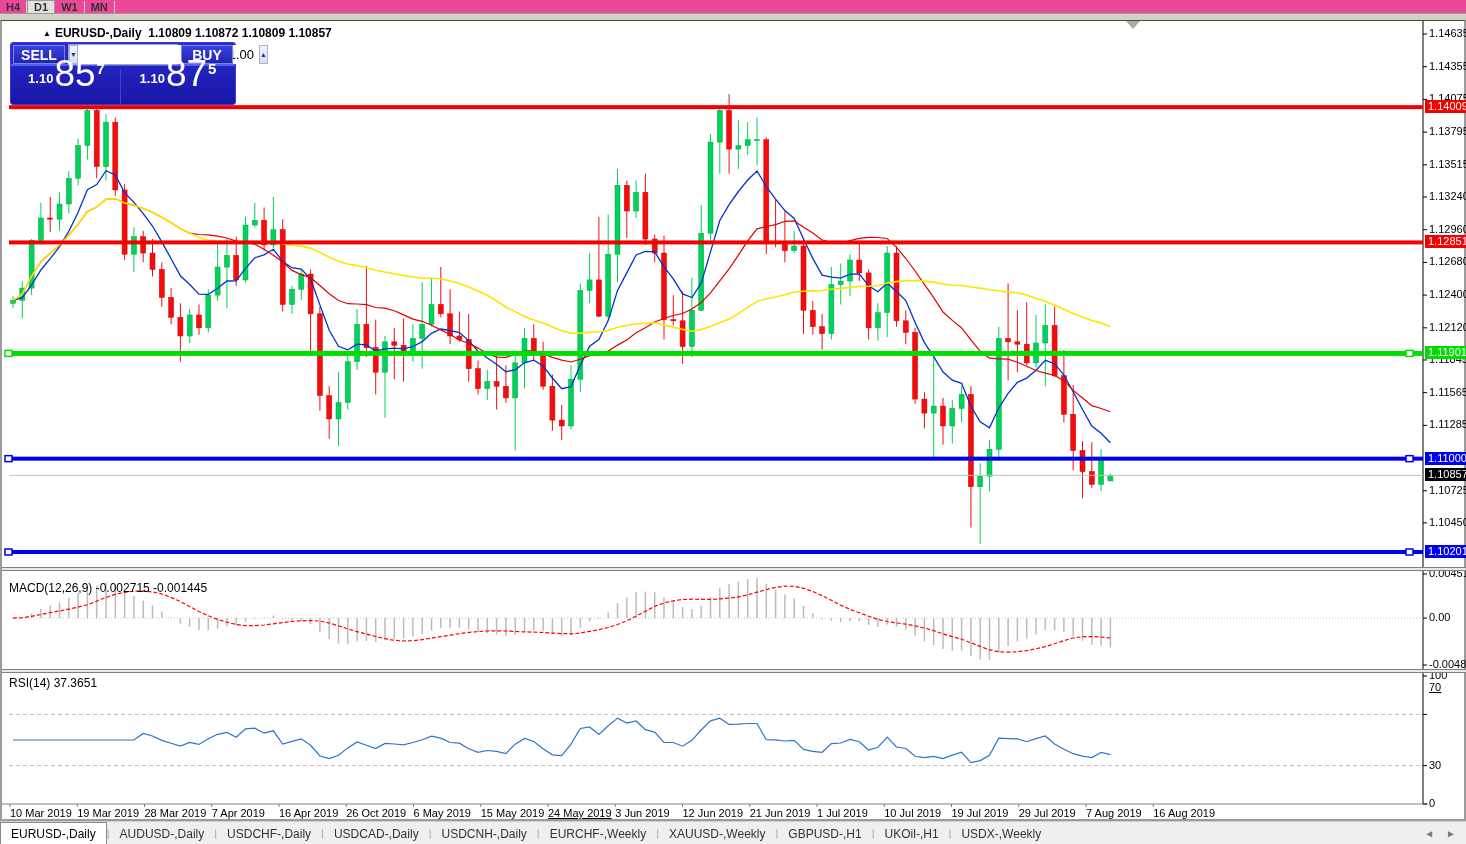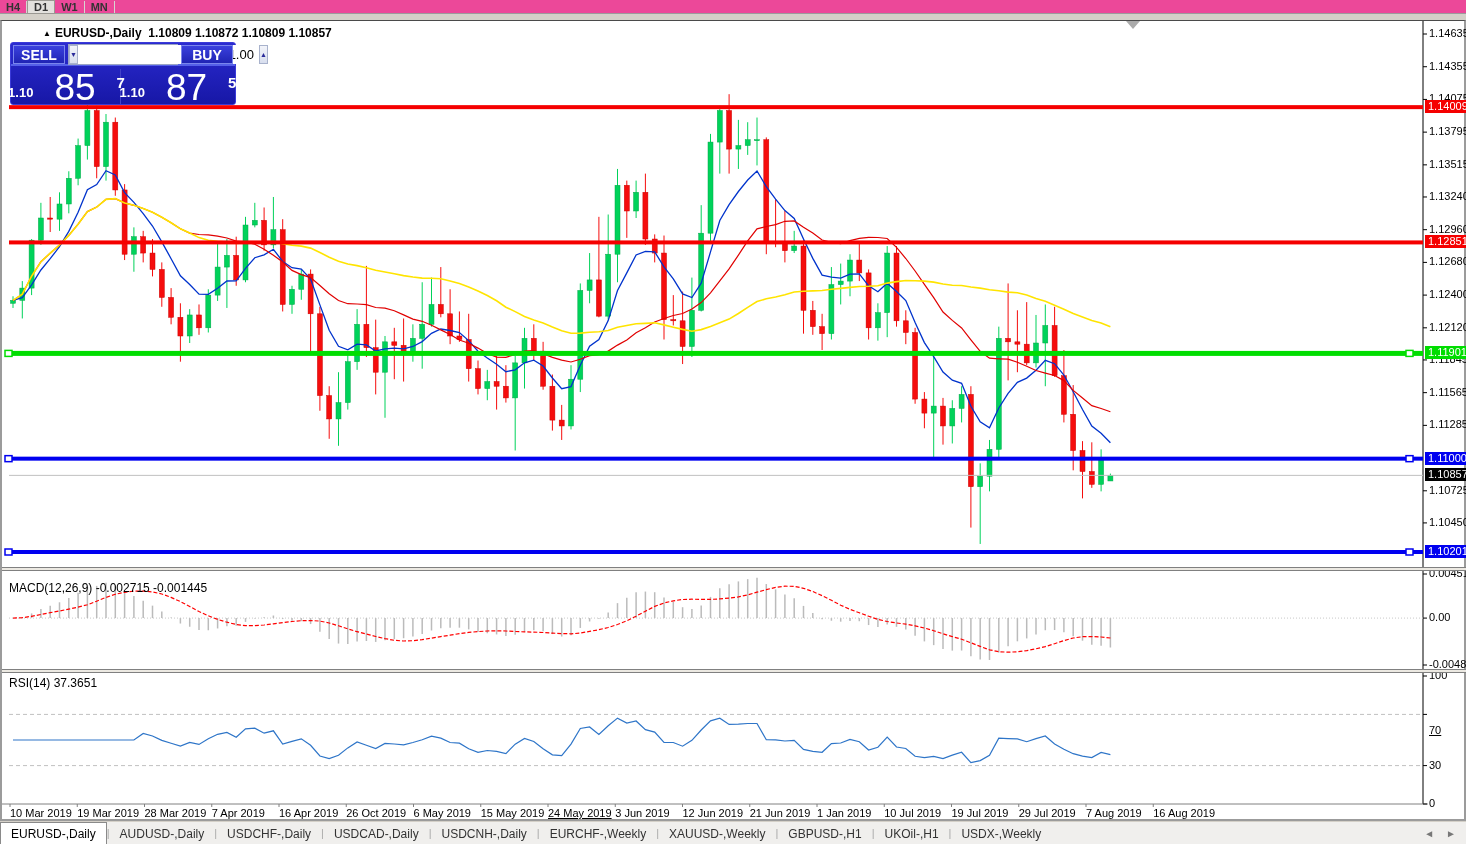--- a/index.html
+++ b/index.html
@@ -21,21 +21,21 @@
 
   
   #trade-panel { position:absolute; left:8px; top:21px; width:226px; height:63px; background:linear-gradient(#2B2BD0,#1717A6); border:1px solid #3A3AD8; border-radius:3px; z-index:7; }
   #trade-row1 { position:absolute; left:0; top:0; width:100%; height:23px; border-bottom:2px solid #5560E8; }
   .trade-btn { position:absolute; top:2px; height:19px; background:linear-gradient(#3A41DE,#2024B4); border:1px solid #7A86EC; border-radius:0; color:#FFF; font-size:14px; font-weight:bold; display:flex; align-items:center; justify-content:center; }
   #sell-btn { left:2px; width:52px; }
   #buy-btn  { right:2px; width:52px; }
   #vol-box { position:absolute; left:57px; top:1px; width:110px; height:21px; background:#EDF0F6; border:1px solid #9AA4C4; display:flex; }
   .spin-btn { width:16px; height:100%; background:linear-gradient(#F2F4FA,#D8DEEE); border:1px solid #A8B2CC; color:#2A2A9A; font-size:7px; display:flex; align-items:center; justify-content:center; }
   #vol-input { flex:1; border:none; background:#FFF; font-size:13px; text-align:right; padding-right:5px; font-family:"Liberation Sans",sans-serif; color:#000; }
-  .price-box { position:absolute; top:26px; height:35px; display:flex; align-items:flex-end; justify-content:center; color:#FFF; padding-bottom:1px;gap:20px; }
+  .price-box { position:absolute; top:26px; height:35px; display:flex; align-items:flex-end; justify-content:center; color:#FFF; padding-bottom:15px; }
   #sell-price { left:2px; width:108px; border-right:1px solid #4242C8; }
   #buy-price { right:2px; width:110px; }
   .pb-prefix { font-size:13px; font-weight:bold; margin-bottom:3px; }
   .pb-big { font-size:37px; font-weight:normal; line-height:30px; margin:0 1px; }
   .pb-sup { font-size:15px; font-weight:bold; margin-bottom:12px; }
 
   
   .axis-label { position:absolute; left:1427px; font-size:11px; color:#000; white-space:nowrap; }
   .axis-badge { position:absolute; left:1423px; font-size:11px; color:#FFF; padding:0 3px 1px 3px; white-space:nowrap; z-index:4; }
   .pane-label { position:absolute; left:7px; font-size:12px; color:#000; z-index:3; }
@@ -536,38 +536,38 @@
       <div class="axis-badge" style="top: 79.1402px; background: rgb(245, 0, 0);">1.14009</div>
       <div class="axis-badge" style="top: 214.421px; background: rgb(245, 0, 0);">1.12851</div>
       <div class="axis-badge" style="top: 325.402px; background: rgb(0, 221, 0);">1.11901</div>
       <div class="axis-badge" style="top: 430.659px; background: rgb(0, 0, 240);">1.11000</div>
       <div class="axis-badge" style="top: 524px; background: rgb(0, 0, 240);">1.10201</div>
       <div class="axis-badge" style="top: 447.364px; background: rgb(0, 0, 0);">1.10857</div>
       <div class="axis-label" style="top: 546px;">0.004517</div>
       <div class="axis-label" style="top: 590.09px;">0.00</div>
       <div class="axis-label" style="top: 637px;">-0.004806</div>
       <div class="axis-label" style="top: 648px;">100</div>
-      <div class="axis-label" style="top: 703px; text-decoration: underline;">70</div>
+      <div class="axis-label" style="top: 660px; text-decoration: underline;">70</div>
       <div class="axis-label" style="top: 737.6px;">30</div>
       <div class="axis-label" style="top: 776px;">0</div>
     </div>
   <div id="date-layer">
       <div class="date-label" style="left: 8px;">10 Mar 2019</div>
       <div class="date-label" style="left: 75.25px;">19 Mar 2019</div>
       <div class="date-label" style="left: 142.5px;">28 Mar 2019</div>
       <div class="date-label" style="left: 209.75px;">7 Apr 2019</div>
       <div class="date-label" style="left: 277px;">16 Apr 2019</div>
       <div class="date-label" style="left: 344.25px;">26 Oct 2019</div>
       <div class="date-label" style="left: 411.5px; text-align: center;">6 May 2019</div>
       <div class="date-label" style="left: 478.75px;">15 May 2019</div>
       <div class="date-label" style="left: 546px; text-decoration: underline;">24 May 2019</div>
       <div class="date-label" style="left: 613.25px;">3 Jun 2019</div>
       <div class="date-label" style="left: 680.5px;">12 Jun 2019</div>
       <div class="date-label" style="left: 747.75px;">21 Jun 2019</div>
-      <div class="date-label" style="left: 815px;">1 Jan 2019</div>
+      <div class="date-label" style="left: 815px;">1 Jul 2019</div>
       <div class="date-label" style="left: 882.25px;">10 Jul 2019</div>
       <div class="date-label" style="left: 949.5px;">19 Jul 2019</div>
       <div class="date-label" style="left: 1016.75px;">29 Jul 2019</div>
       <div class="date-label" style="left: 1084px;">7 Aug 2019</div>
       <div class="date-label" style="left: 1151.25px;">16 Aug 2019</div>
     </div>
 </div>
 
 <div id="tab-bar">
     <div class="sym-tab active">EURUSD-,Daily</div>

